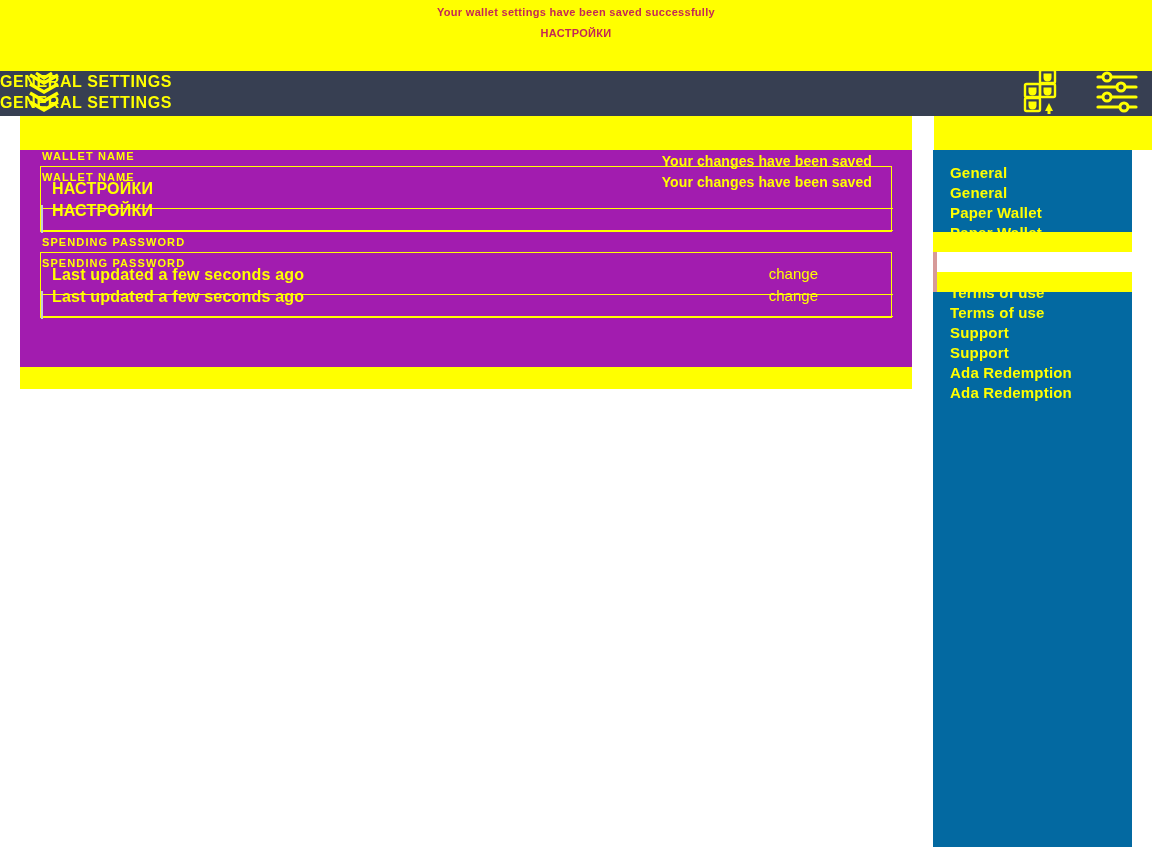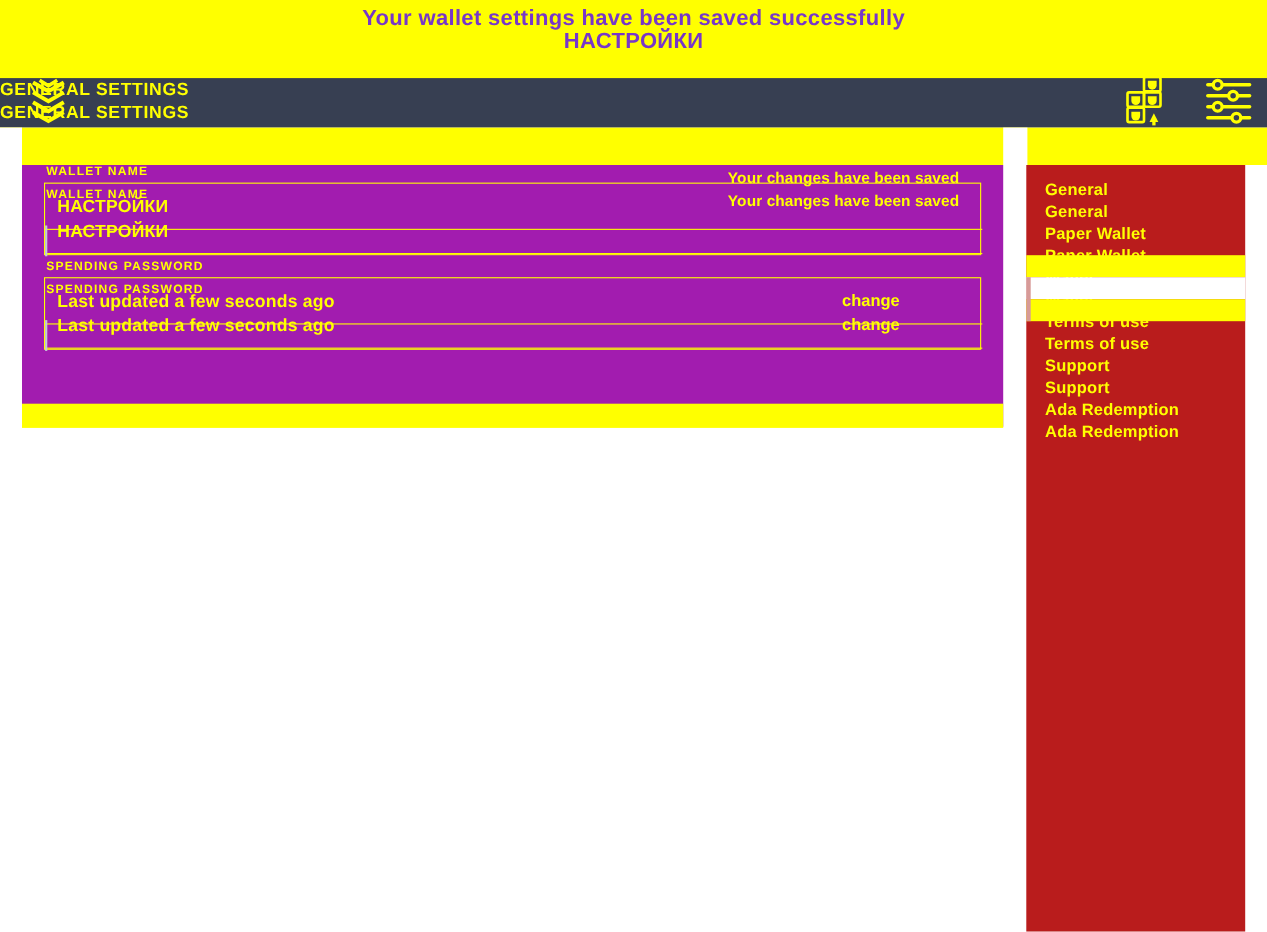--- a/index.html
+++ b/index.html
@@ -8,21 +8,21 @@
 
   #app { position:relative; width:1152px; height:847px; }
 
   
   .topband {
     position:absolute; left:0; top:0; width:1152px; height:71px;
     background:#ffff00; z-index:5;
   }
   .topband-text {
     position:absolute; left:0; width:1152px; text-align:center;
-    color:#6d28d9; font-size:20px; font-weight:700; letter-spacing:0.3px;
+    color:#be185d; font-size:11px; font-weight:700; letter-spacing:0.3px;
     white-space:nowrap; opacity:0.93;
   }
   .topband-text.l1 { top:6px; }
   .topband-text.l2 { top:27px; }
 
   
   .topbar {
     position:absolute; left:0; top:68px; width:1152px; height:48px;
     background:#373f52; z-index:3;
   }
@@ -97,30 +97,30 @@
   .field-value.v2 { top:52px; }
 
   .saved-msg {
     position:absolute; right:22px; color:#ffff00; font-size:14px; font-weight:600;
     white-space:nowrap; letter-spacing:0.1px;
   }
   .saved-msg.s1 { top:3px; }
   .saved-msg.s2 { top:24px; }
 
   .change-link {
-    position:absolute; right:22px; color:#ffff00; font-size:15px; font-weight:700;
+    position:absolute; right:22px; color:#ffff00; font-size:15px; font-weight:400;
     white-space:nowrap; cursor:pointer;
   }
   .change-link.c1 { top:29px; }
   .change-link.c2 { top:51px; }
 
   
   .sidebar {
     position:absolute; left:933px; top:146px; width:199px; height:701px;
-    background:#b91c1c; z-index:1;
+    background:#0369a1; z-index:1;
   }
   .side-item {
     position:absolute; left:0; width:199px; height:20px;
   }
   .side-item-label {
     position:absolute; left:17px; top:0; color:#ffff00;
     font-size:15px; font-weight:600; white-space:nowrap; letter-spacing:0.2px;
   }
   .side-active-bar {
     position:absolute; left:0; top:0; width:4px; height:40px; background:#d79a98;

